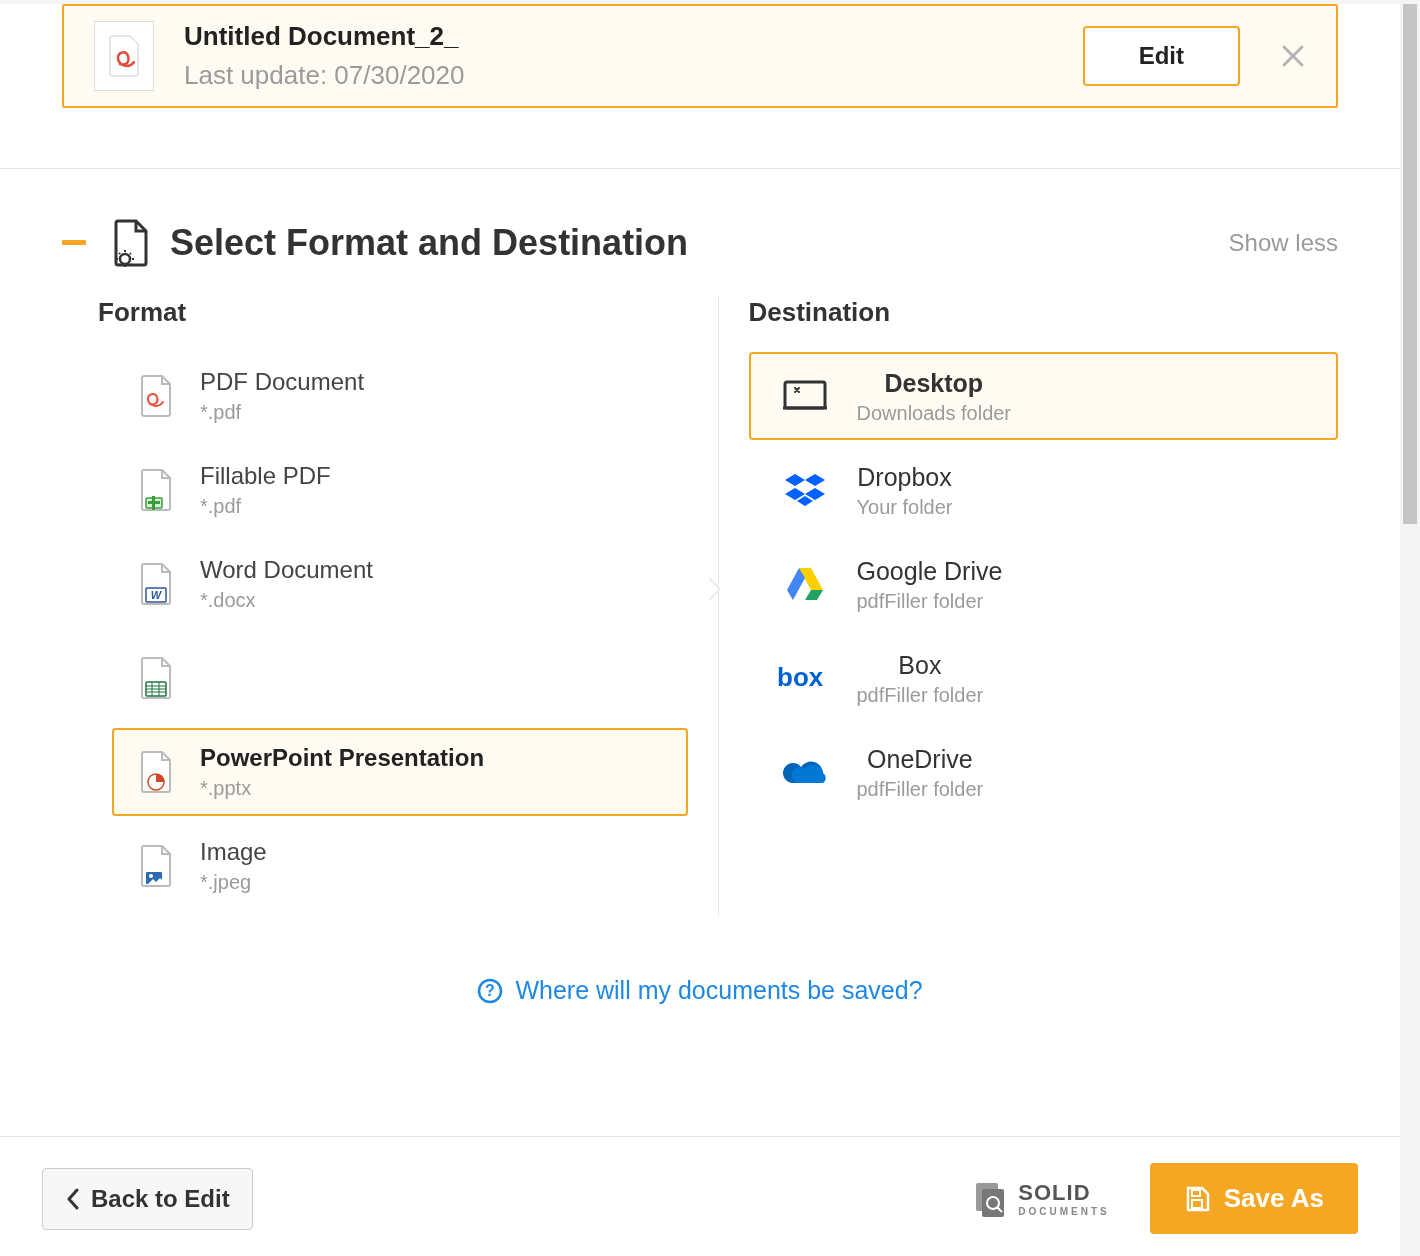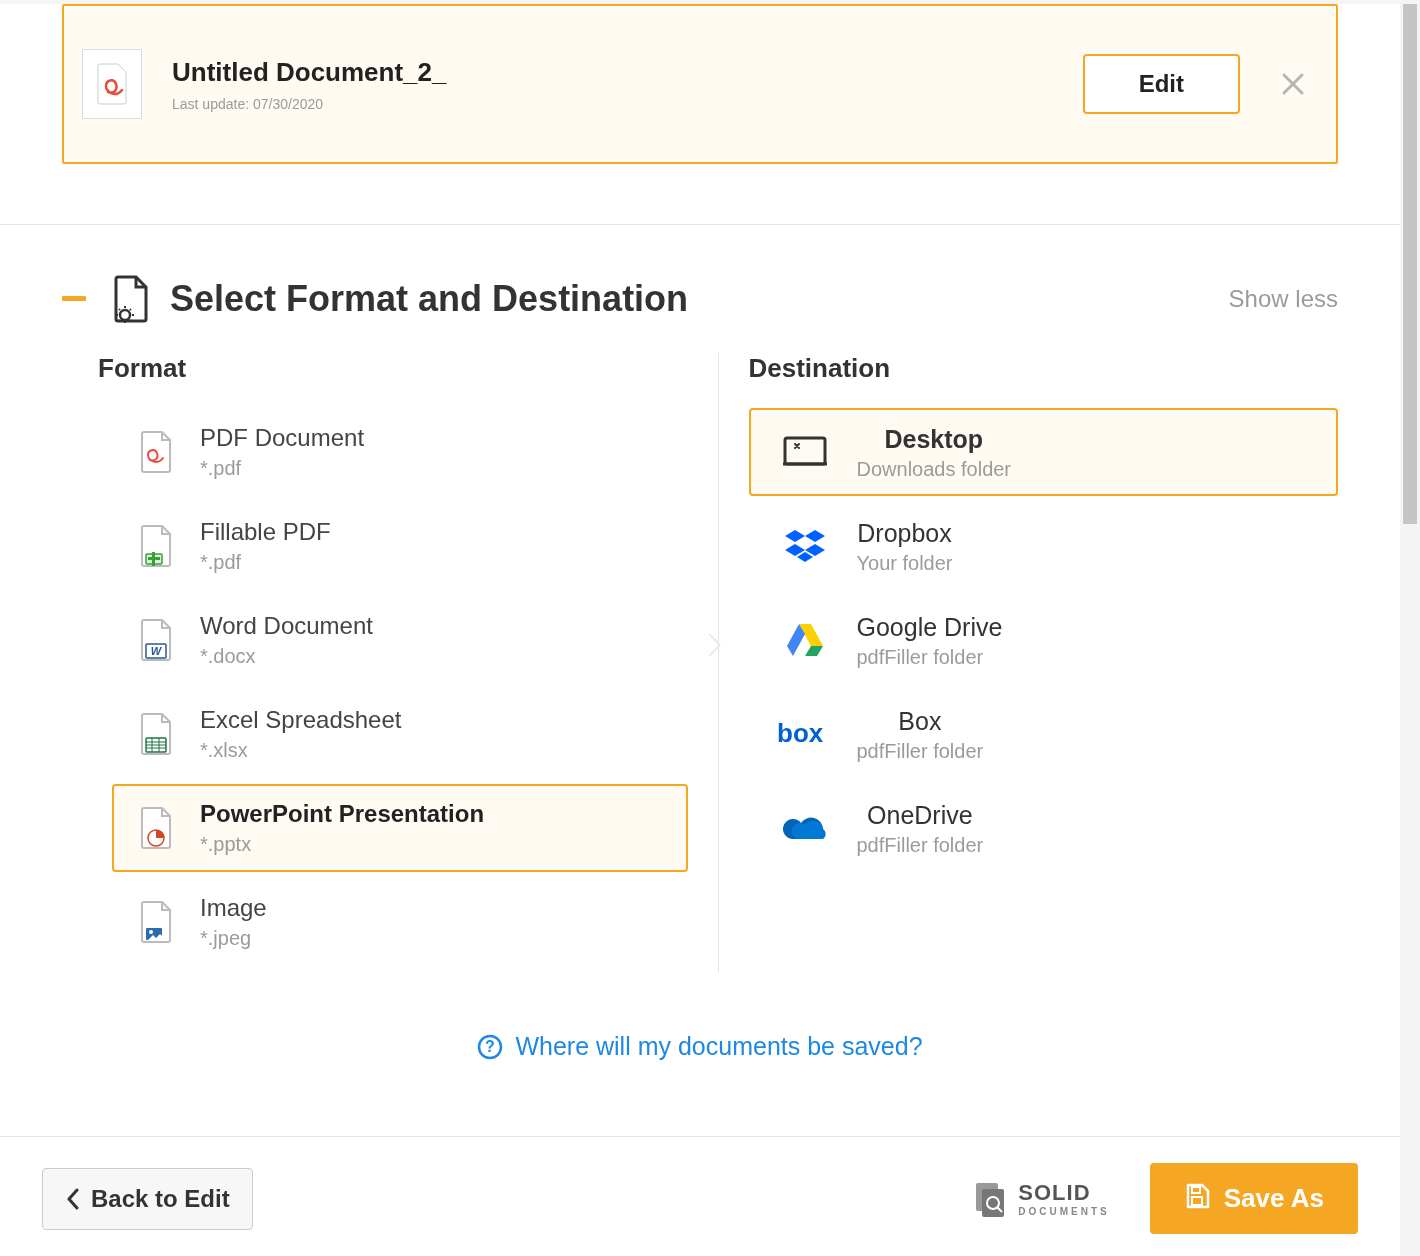--- a/index.html
+++ b/index.html
@@ -2,24 +2,24 @@
 <html><head>
 <meta charset="utf-8">
 <style>
   * { box-sizing: border-box; margin: 0; padding: 0; }
   html, body { width: 1420px; height: 1256px; font-family: Arial, Helvetica, sans-serif; background: #f5f5f5; overflow: hidden; }
   .viewport { width: 1420px; height: 1256px; background: #fff; position: relative; }
   .scrollfake { position: absolute; top: 0; right: 0; width: 20px; height: 1256px; background: #f4f4f4; }
   .scrollfake .thumb { position: absolute; top: 0; left: 3px; width: 14px; height: 520px; background: #c5c5c5; border-radius: 0; }
   .content { width: 1400px; padding: 0; position: relative; }
 
-  .doc-banner { margin: 4px 62px 0 62px; border: 2px solid #f5a623; background: #fffaf2; border-radius: 2px; height: 160px; display: flex; align-items: center; padding: 0 30px 0 18px; position: relative; }
+  .doc-banner { margin: 4px 62px 0 62px; border: 2px solid #f5a623; background: #fffaf2; border-radius: 2px; height: 104px; display: flex; align-items: center; padding: 0 30px 0 30px; position: relative; }
   .doc-banner .doc-icon { width: 60px; height: 70px; border: 1px solid #ddd; background: #fff; display:flex; align-items:center; justify-content:center; margin-right: 30px; }
   .doc-banner .doc-title { font-size: 26px; font-weight: bold; color: #222; }
-  .doc-banner .doc-sub { font-size: 14px; color: #9b9b9b; margin-top: 8px; }
+  .doc-banner .doc-sub { font-size: 26px; color: #9b9b9b; margin-top: 8px; }
   .doc-banner .edit-btn { margin-left: auto; border: 2px solid #f5a623; background: #fff; border-radius: 4px; color: #222; font-weight: bold; font-size: 24px; padding: 14px 54px; cursor: pointer; }
   .doc-banner .banner-close { margin-left: 40px; color: #b5b5b5; font-size: 30px; cursor: pointer; }
 
   .divider-h { margin-top: 60px; border-top: 1px solid #e5e5e5; width: 1400px; }
 
   .section-head { display: flex; align-items: center; padding: 50px 62px 30px 62px; }
   .section-head .collapse { color: #f5a623; font-size: 36px; font-weight: bold; width: 32px; text-align:center; }
   .section-head .sect-icon { margin: 0 20px 0 16px; }
   .section-head h2 { font-size: 36px; font-weight: 700; color: #333; flex: 1; }
   .section-head .showless { color: #9b9b9b; font-size: 24px; cursor: pointer; }
@@ -47,21 +47,21 @@
   .col-dest .opt.selected .opt-title { font-weight: bold; }
 
   .help-line { text-align: center; margin-top: 60px; }
   .help-line a { color: #1e88e5; font-size: 25px; text-decoration: none; display:inline-flex; align-items:center; gap:12px; }
 
   .footer { position: absolute; left:0; right:20px; bottom: 0; height: 124px; border-top: 1px solid #e5e5e5; background: #fff; display:flex; align-items:center; padding: 0 42px; }
   .footer .back { border:1px solid #ccc; background:#f7f7f7; border-radius:4px; padding: 16px 22px; font-size:24px; font-weight:bold; color:#333; display:inline-flex; align-items:center; gap:10px; cursor:pointer; }
   .footer .spacer { flex:1; }
   .footer .solid { display:flex; align-items:center; gap:10px; color:#555; margin-right: 40px; font-weight:bold; letter-spacing:1px; font-size:22px; }
   .footer .solid .sub { font-size:10px; letter-spacing:3px; color:#888; display:block; }
-  .footer .saveas { background:#f5a623; color:#fff; border:none; border-radius:4px; padding: 20px 34px; font-size:26px; font-weight:bold; display:inline-flex; gap:14px; cursor:pointer; }
+  .footer .saveas { background:#f5a623; color:#fff; border:none; border-radius:4px; padding: 20px 34px; font-size:26px; font-weight:bold; display:inline-flex; align-items:center; gap:14px; cursor:pointer; }
 
   
   svg { display:block; }
 </style>
 </head>
 <body>
 <div class="viewport">
   <div class="scrollfake">
       <div class="thumb"></div>
     </div>
@@ -161,24 +161,20 @@
 
           <div class="opt">
             <span class="icon-slot">
               <svg width="36" height="44" viewBox="0 0 36 44">
                   <path d="M6 2h18l8 8v30a2 2 0 0 1-2 2H6a2 2 0 0 1-2-2V4a2 2 0 0 1 2-2z" fill="#fff" stroke="#bbb" stroke-width="2"></path>
                   <path d="M24 2v8h8" fill="none" stroke="#bbb" stroke-width="2"></path>
                   <rect x="8" y="26" width="20" height="14" rx="1" fill="#fff" stroke="#217346" stroke-width="1.5"></rect>
                   <path d="M8 33h20M8 30h20M8 36h20M14 26v14M21 26v14" stroke="#217346" stroke-width="1"></path>
                 </svg>
             </span>
-            <div class="labels">
-              <span class="opt-title">Excel Spreadsheet</span>
-              <span class="opt-sub">*.xlsx</span>
-            </div>
           </div>
 
           <div class="opt selected">
             <span class="icon-slot">
               <svg width="36" height="44" viewBox="0 0 36 44">
                   <path d="M6 2h18l8 8v30a2 2 0 0 1-2 2H6a2 2 0 0 1-2-2V4a2 2 0 0 1 2-2z" fill="#fff" stroke="#bbb" stroke-width="2"></path>
                   <path d="M24 2v8h8" fill="none" stroke="#bbb" stroke-width="2"></path>
                   <circle cx="18" cy="32" r="8" fill="#fff" stroke="#d24726" stroke-width="1.5"></circle>
                   <path d="M18 24a8 8 0 0 1 8 8h-8z" fill="#d24726"></path>
                 </svg>

